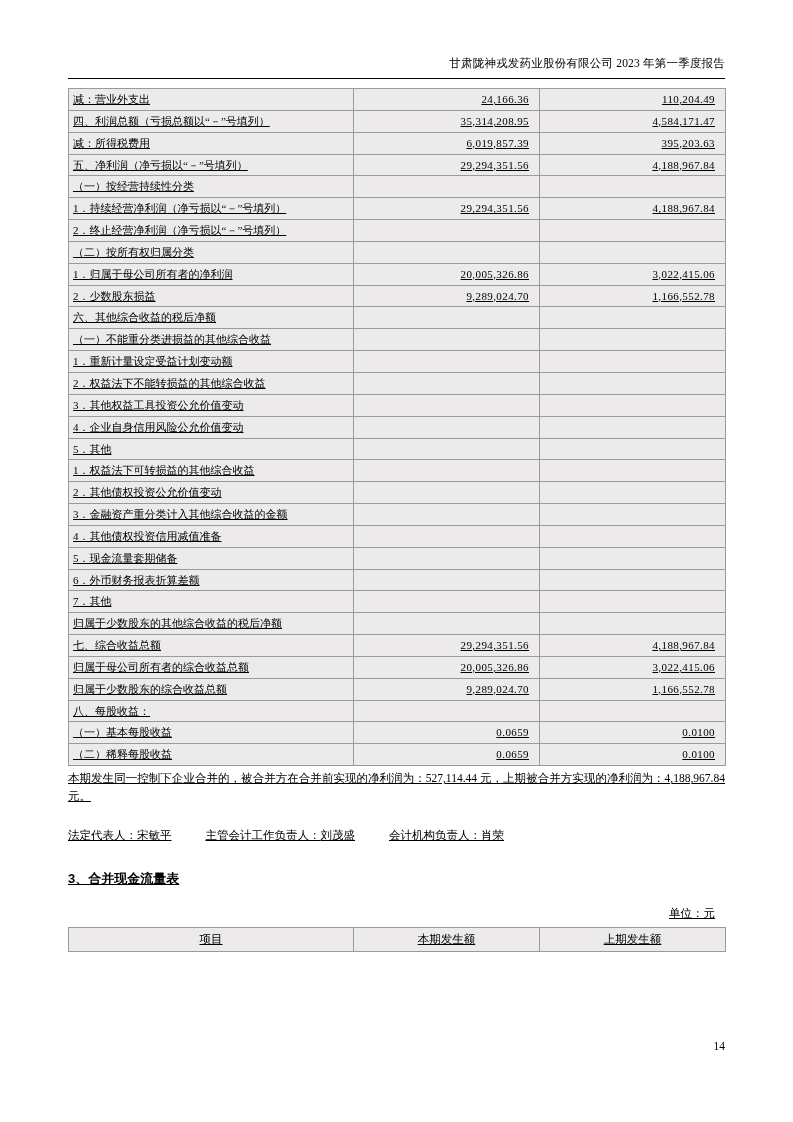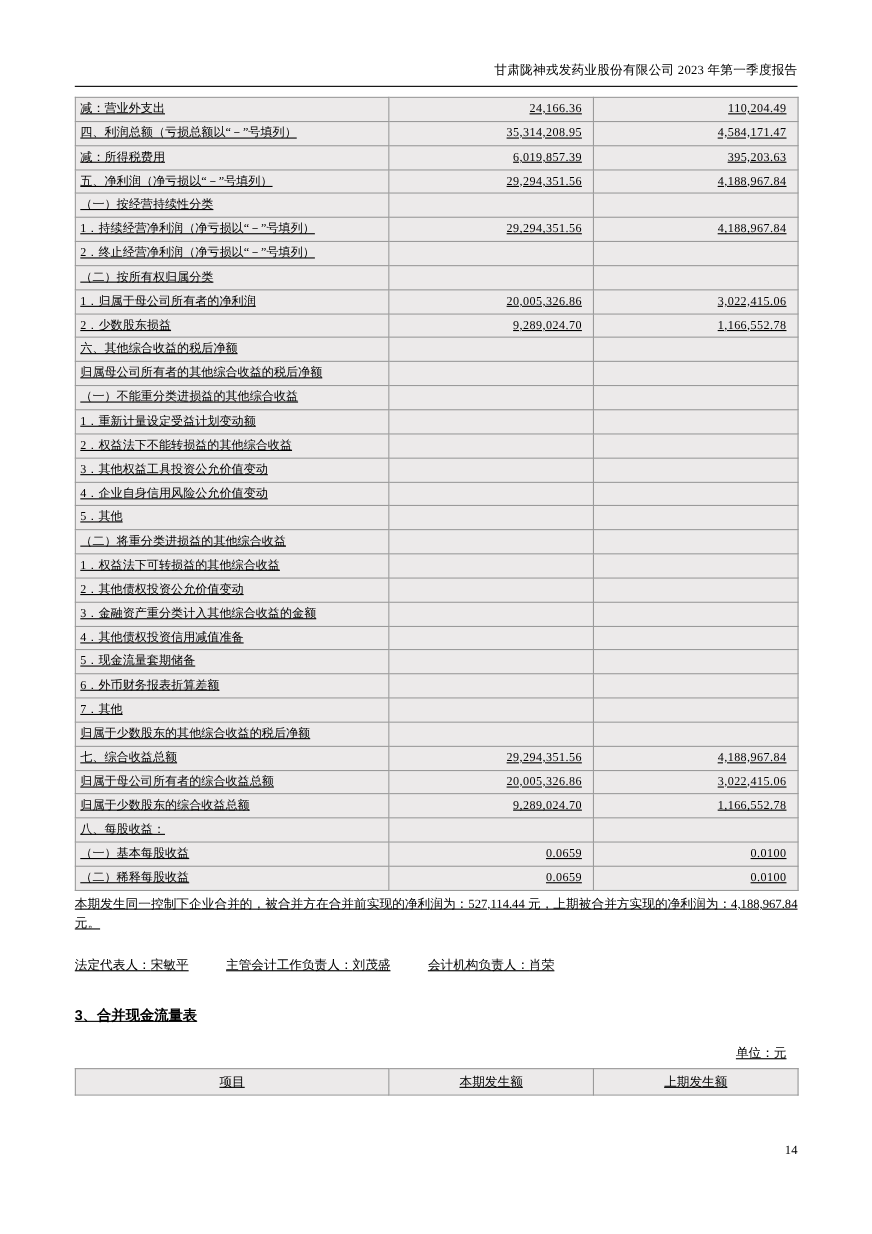--- a/index.html
+++ b/index.html
@@ -189,25 +189,20 @@
             <td class="label ind2">2．少数股东损益</td>
             <td class="num">9,289,024.70</td>
             <td class="num">1,166,552.78</td>
           </tr>
           <tr>
             <td class="label ind0">六、其他综合收益的税后净额</td>
             <td class="num"></td>
             <td class="num"></td>
           </tr>
           <tr>
-            <td class="label ind1">归属母公司所有者的其他综合收益的税后净额</td>
-            <td class="num"></td>
-            <td class="num"></td>
-          </tr>
-          <tr>
             <td class="label ind2">（一）不能重分类进损益的其他综合收益</td>
             <td class="num"></td>
             <td class="num"></td>
           </tr>
           <tr>
             <td class="label ind3">1．重新计量设定受益计划变动额</td>
             <td class="num"></td>
             <td class="num"></td>
           </tr>
           <tr>
@@ -220,25 +215,20 @@
             <td class="num"></td>
             <td class="num"></td>
           </tr>
           <tr>
             <td class="label ind3">4．企业自身信用风险公允价值变动</td>
             <td class="num"></td>
             <td class="num"></td>
           </tr>
           <tr>
             <td class="label ind3">5．其他</td>
-            <td class="num"></td>
-            <td class="num"></td>
-          </tr>
-          <tr>
-            <td class="label ind2">（二）将重分类进损益的其他综合收益</td>
             <td class="num"></td>
             <td class="num"></td>
           </tr>
           <tr>
             <td class="label ind3">1．权益法下可转损益的其他综合收益</td>
             <td class="num"></td>
             <td class="num"></td>
           </tr>
           <tr>
             <td class="label ind3">2．其他债权投资公允价值变动</td>

